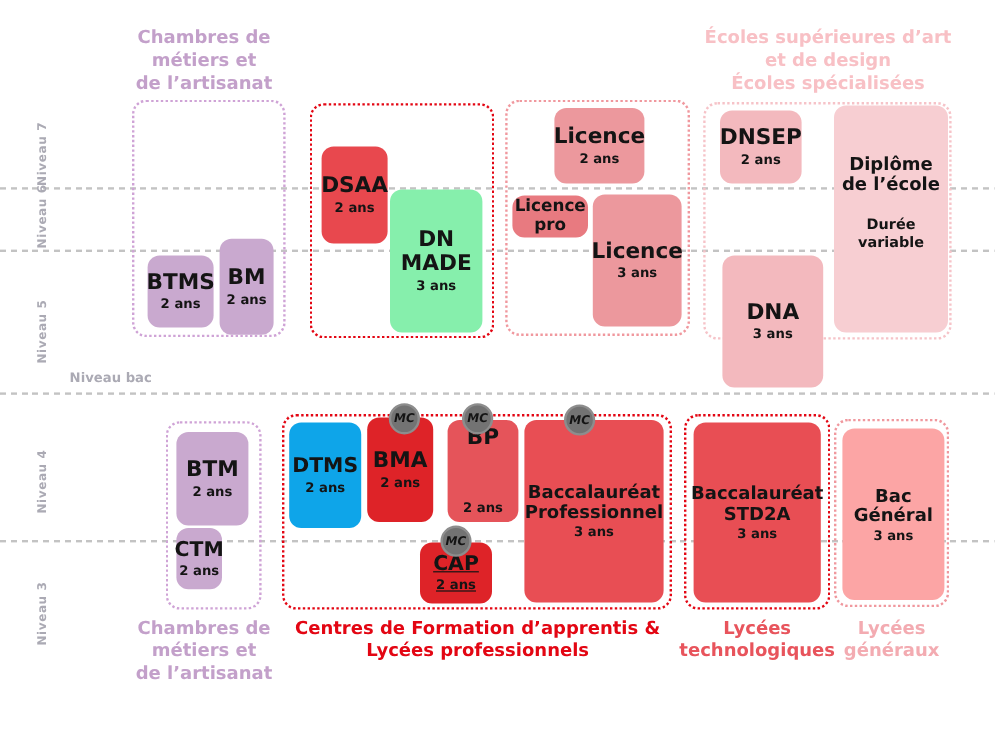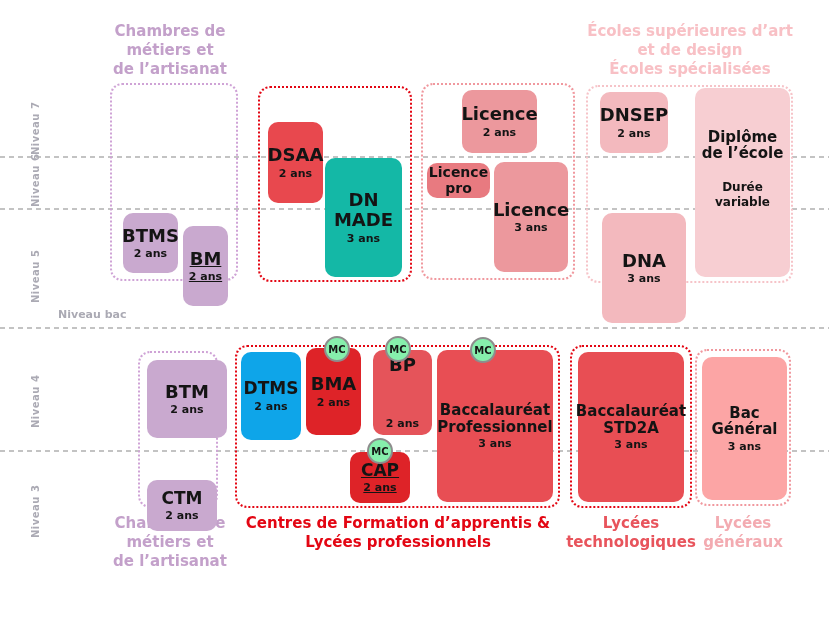--- a/index.html
+++ b/index.html
@@ -39,42 +39,42 @@
   .c-std2a{left:570px;top:345px;width:122px;height:163px;border-color:#e30613;}
   .c-bacgen{left:695px;top:349px;width:96px;height:157px;border-color:#f0989e;}
   
   .box{position:absolute;border-radius:10px;display:flex;flex-direction:column;align-items:center;
     justify-content:center;text-align:center;color:#141414;z-index:2;box-sizing:border-box;}
   .bt{font-weight:bold;font-size:18px;line-height:1.1;white-space:pre-line;}
   .bd{font-weight:bold;font-size:11px;margin-top:2px;}
   .bn{font-weight:bold;font-size:12px;line-height:1.25;margin-top:18px;white-space:pre-line;}
   .t17{font-size:17px}.t15{font-size:15px}.t14{font-size:14px}
   .b-btms{left:123px;top:213px;width:55px;height:60px;background:#c9a9cf;}
-  .b-bm{left:183px;top:226px;width:45px;height:80px;background:#c9a9cf;text-decoration:underline;}
+  .b-bm{left:183px;top:199px;width:45px;height:80px;background:#c9a9cf;}
   .b-dsaa{left:268px;top:122px;width:55px;height:81px;background:#e8484e;}
-  .b-dnmade{left:325px;top:158px;width:77px;height:119px;background:#14b8a6;}
+  .b-dnmade{left:325px;top:158px;width:77px;height:119px;background:#86efac;}
   .b-master{left:462px;top:90px;width:75px;height:63px;background:#ec989d;}
   .b-licencepro{left:427px;top:163px;width:63px;height:35px;background:#e87a80;}
   .b-licence{left:494px;top:162px;width:74px;height:110px;background:#ec989d;}
   .b-dnsep{left:600px;top:92px;width:68px;height:61px;background:#f3b9be;}
   .b-dna{left:602px;top:168px;width:84px;height:110px;background:#f3b9be;margin-top:45px;}
   .b-diplome{left:695px;top:88px;width:95px;height:189px;background:#f7ced2;padding-bottom:27px;}
-  .b-btm{left:147px;top:360px;width:80px;height:78px;background:#c9a9cf;}
-  .b-ctm{left:147px;top:480px;width:70px;height:51px;background:#c9a9cf;}
+  .b-btm{left:147px;top:360px;width:60px;height:78px;background:#c9a9cf;}
+  .b-ctm{left:147px;top:440px;width:38px;height:51px;background:#c9a9cf;}
   .b-dtms{left:241px;top:352px;width:60px;height:88px;background:#0ea5e9;}
   .b-bma{left:306px;top:348px;width:55px;height:87px;background:#de2328;}
   .b-bp{left:373px;top:350px;width:59px;height:85px;background:#e5545a;gap:40px;}
   .b-cap{left:350px;top:452px;width:60px;height:51px;background:#de2328;text-decoration:underline;}
   .b-bacpro{left:437px;top:350px;width:116px;height:152px;background:#e84e54;}
   .b-std2a{left:578px;top:352px;width:106px;height:150px;background:#e84e54;}
   .b-bacgen{left:702px;top:357px;width:85px;height:143px;background:#fca5a5;}
   
-  .badge{position:absolute;width:26px;height:26px;border-radius:50%;background:#86efac;
+  .badge{position:absolute;width:26px;height:26px;border-radius:50%;background:#737373;
     border:2px solid #8d8d8d;display:flex;align-items:center;justify-content:center;
-    font-size:10px;font-weight:bold;color:#141414;z-index:3;box-sizing:border-box;}
+    font-size:10px;font-weight:bold;color:#141414;z-index:3;box-sizing:border-box;font-style:italic;}
   .bd-bma{left:324px;top:336px}.bd-bp{left:385px;top:336px}
   .bd-bacpro{left:470px;top:337px}.bd-cap{left:367px;top:438px}
 </style>
 </head>
 <body>
 
 <div class="canvas">
 
   <div class="hline hl-1"></div>
   <div class="hline hl-2"></div>

